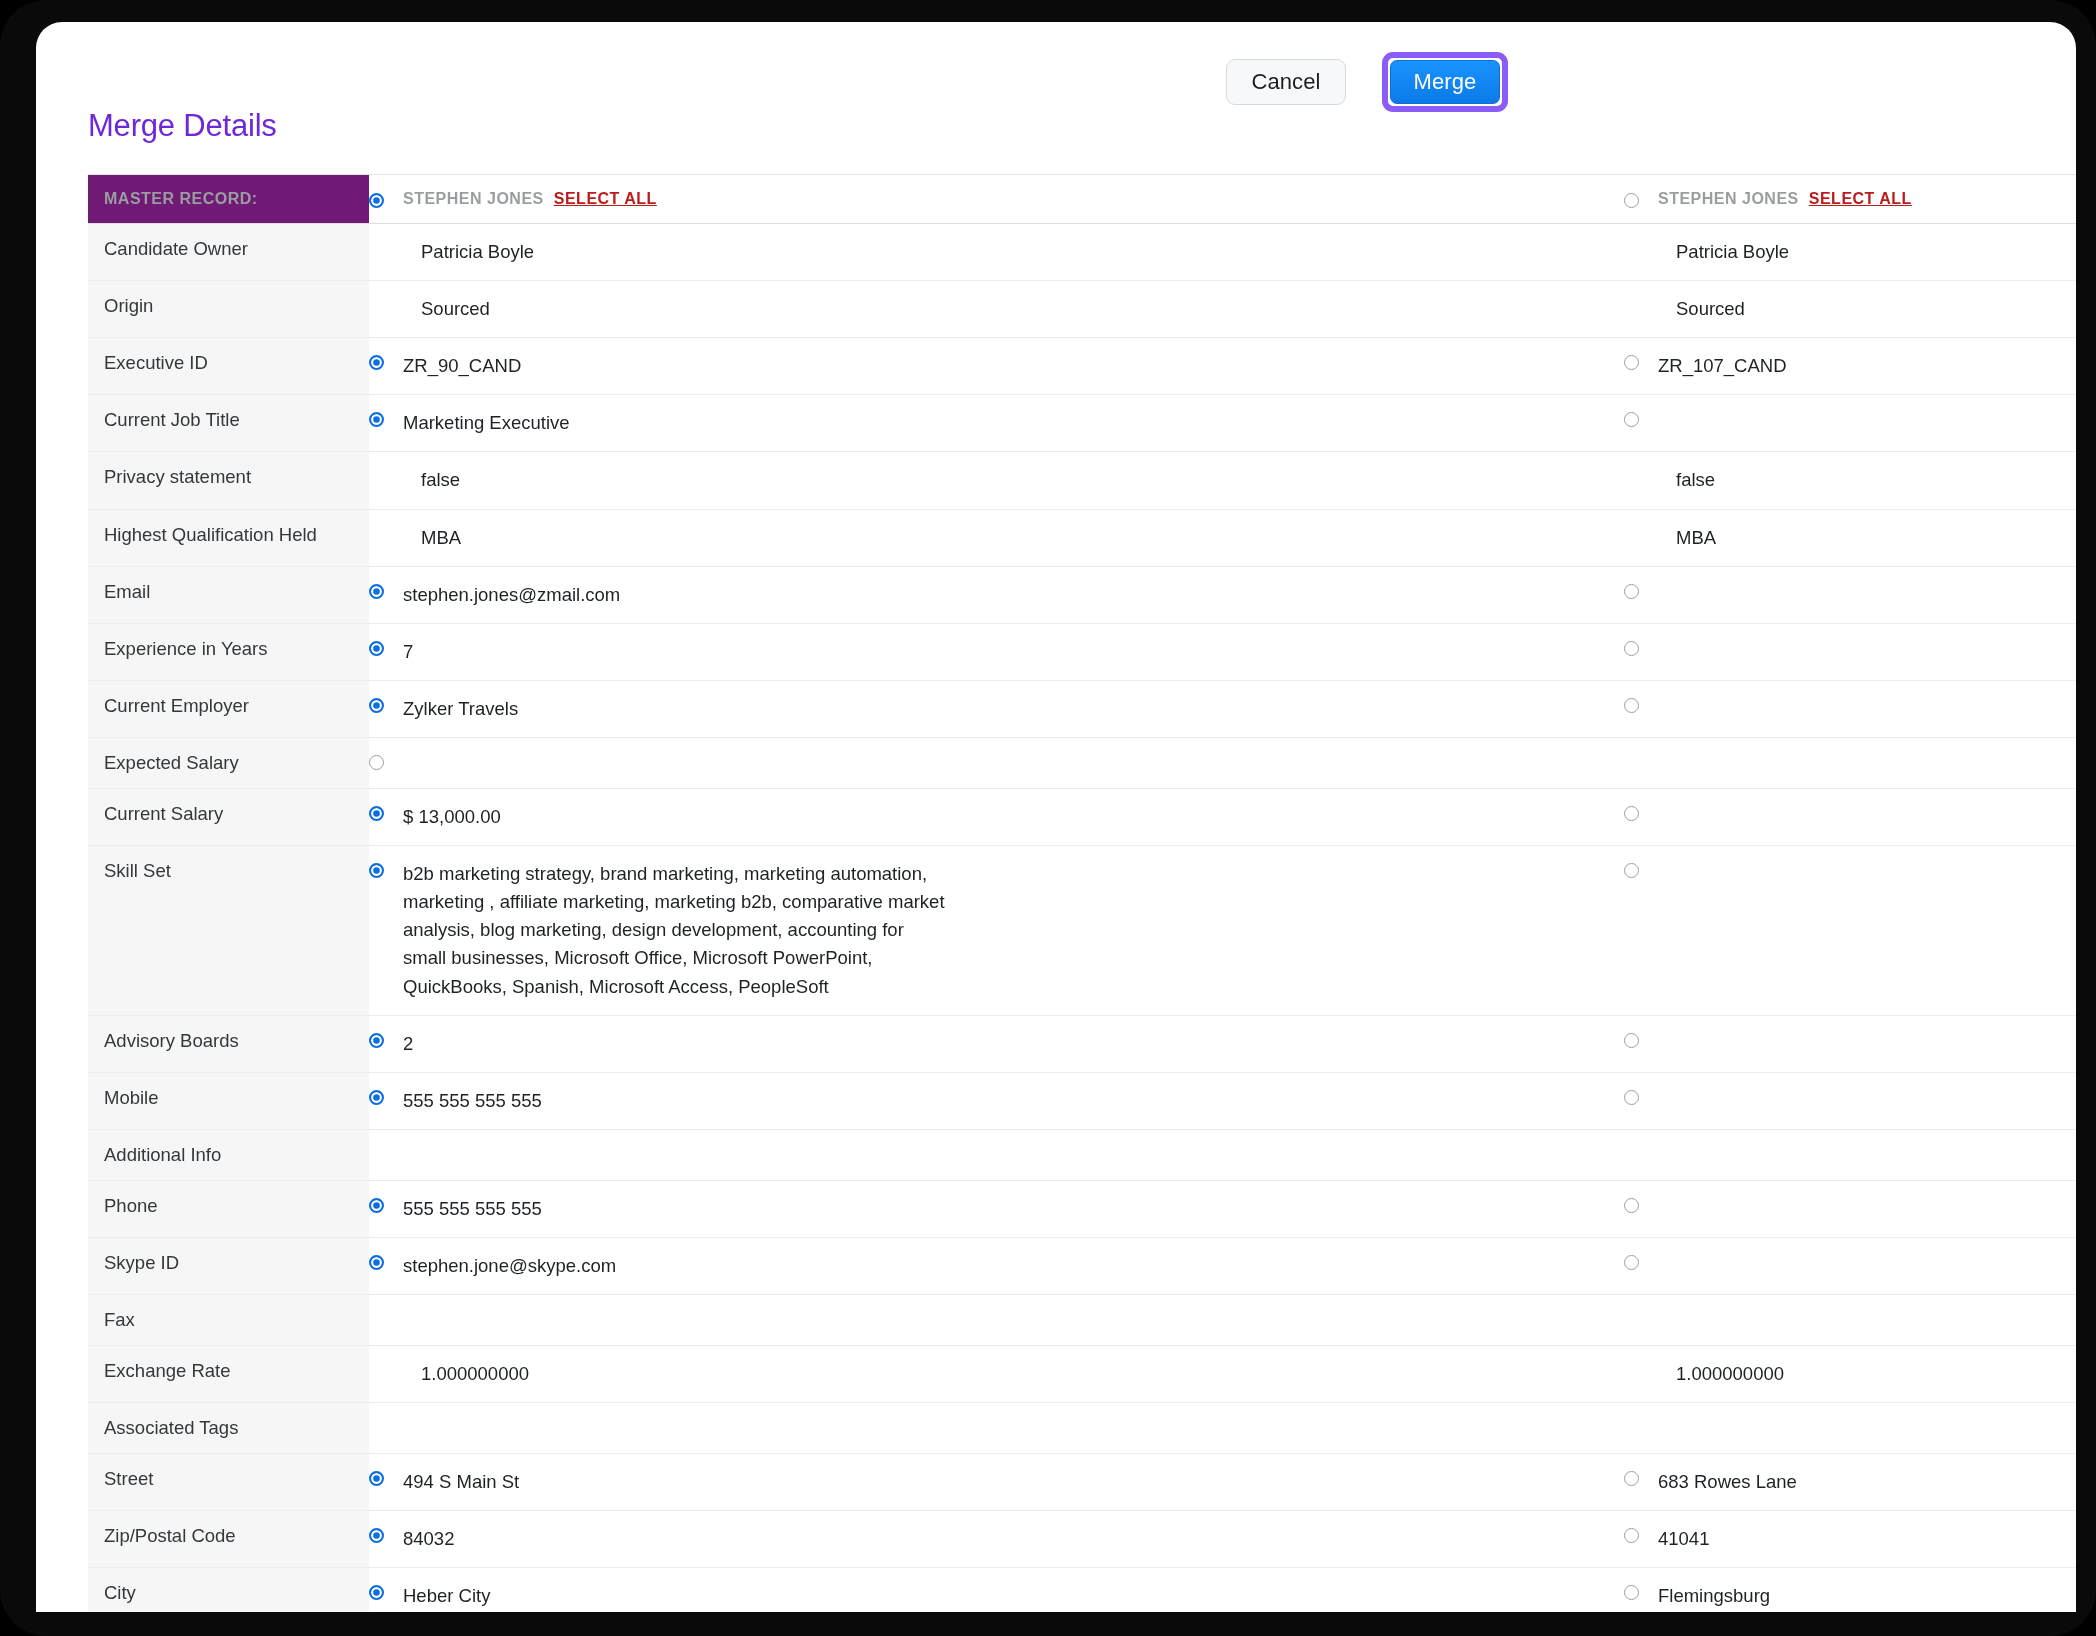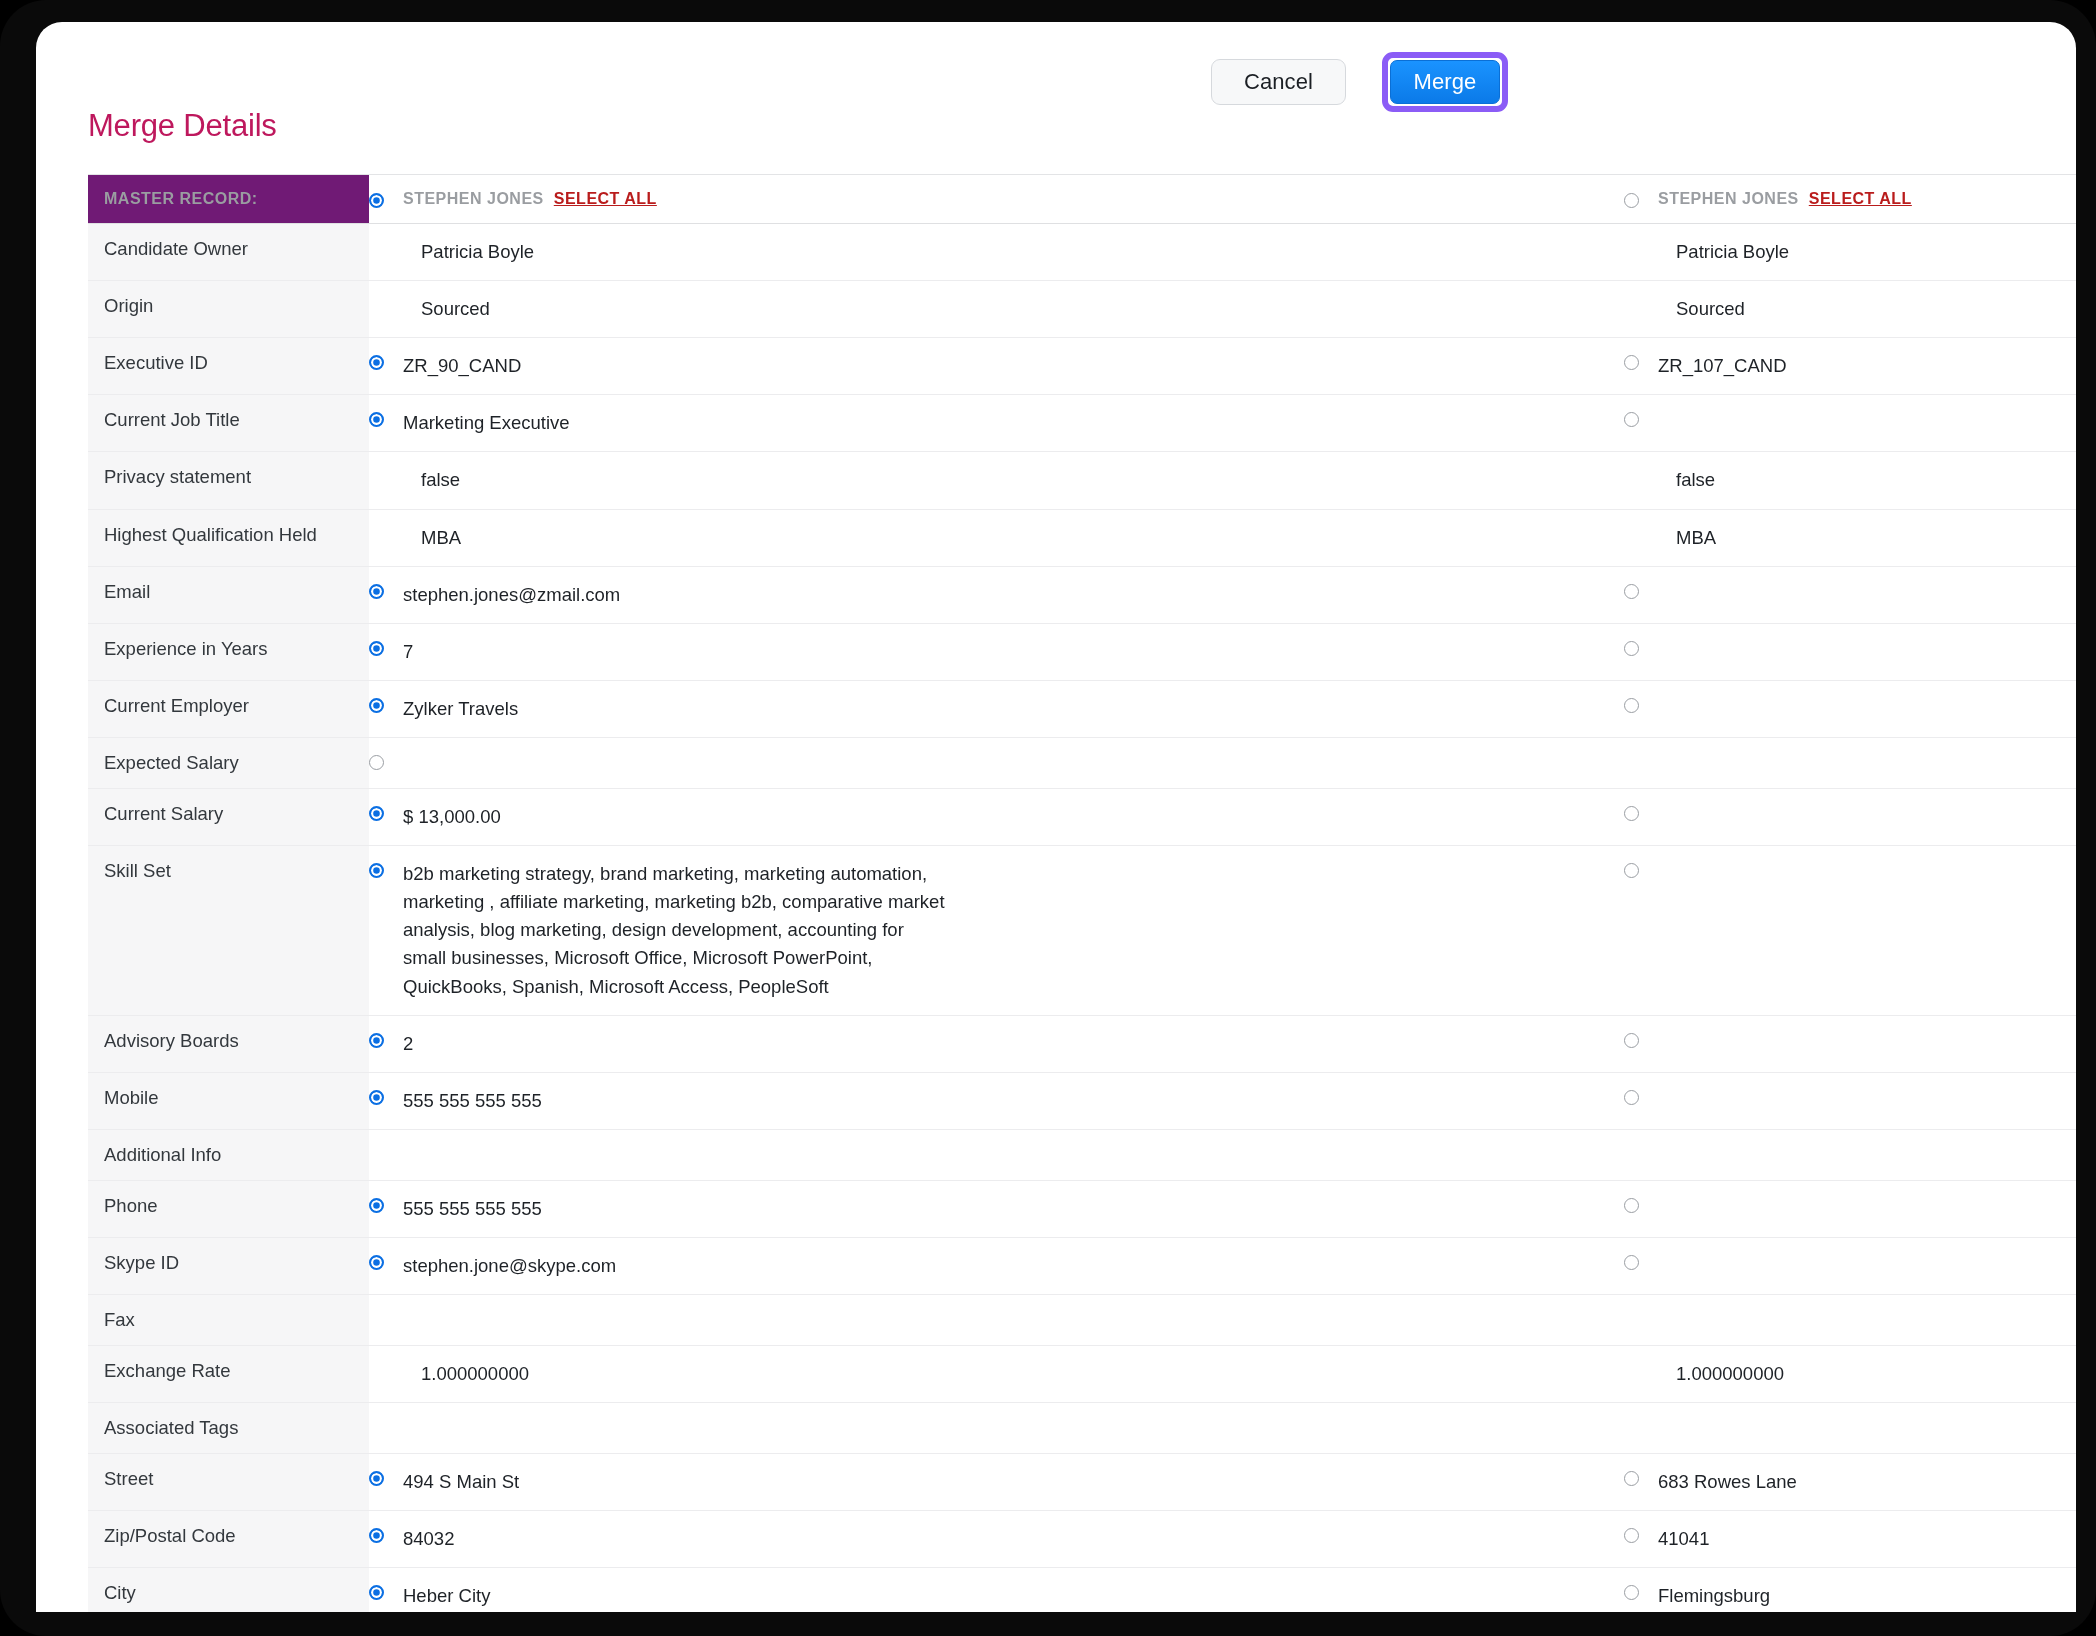--- a/index.html
+++ b/index.html
@@ -53,21 +53,21 @@
     line-height: 1;
     border-radius: 9px;
     box-sizing: border-box;
     cursor: pointer;
     display: flex;
     align-items: center;
     justify-content: center;
     letter-spacing: 0.1px;
   }
   .btn-cancel {
-    width: 135px;
+    width: 120px;
     height: 46px;
     background: #f7f8f9;
     border: 1px solid #d6d9dd;
     color: #1b1f24;
   }
   .btn-merge-wrap {
     border: 6px solid #8b5cf6;
     border-radius: 11px;
     padding: 2px;
     display: inline-flex;
@@ -79,21 +79,21 @@
     border: 1px solid #0a6fd6;
     color: #ffffff;
     border-radius: 7px;
   }
 
   .page-title {
     position: absolute;
     left: 52px;
     top: 86px;
     font-size: 31px;
-    color: #be185d;
+    color: #6d28d9;
     letter-spacing: -0.2px;
   }
 
   
   .table {
     position: absolute;
     left: 52px;
     top: 152px;
     right: 0;
     width: 2038px;

